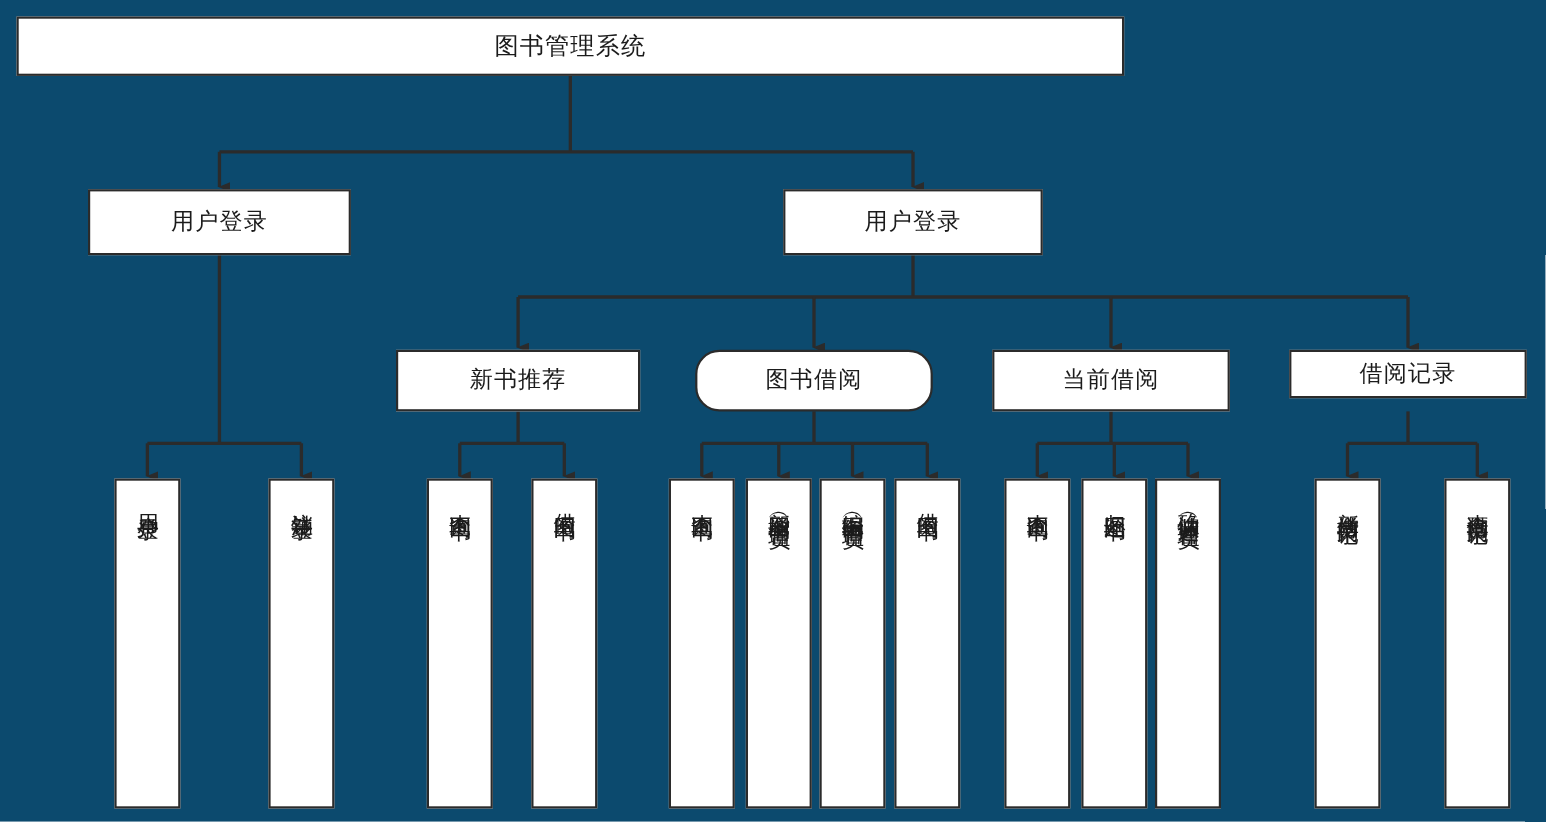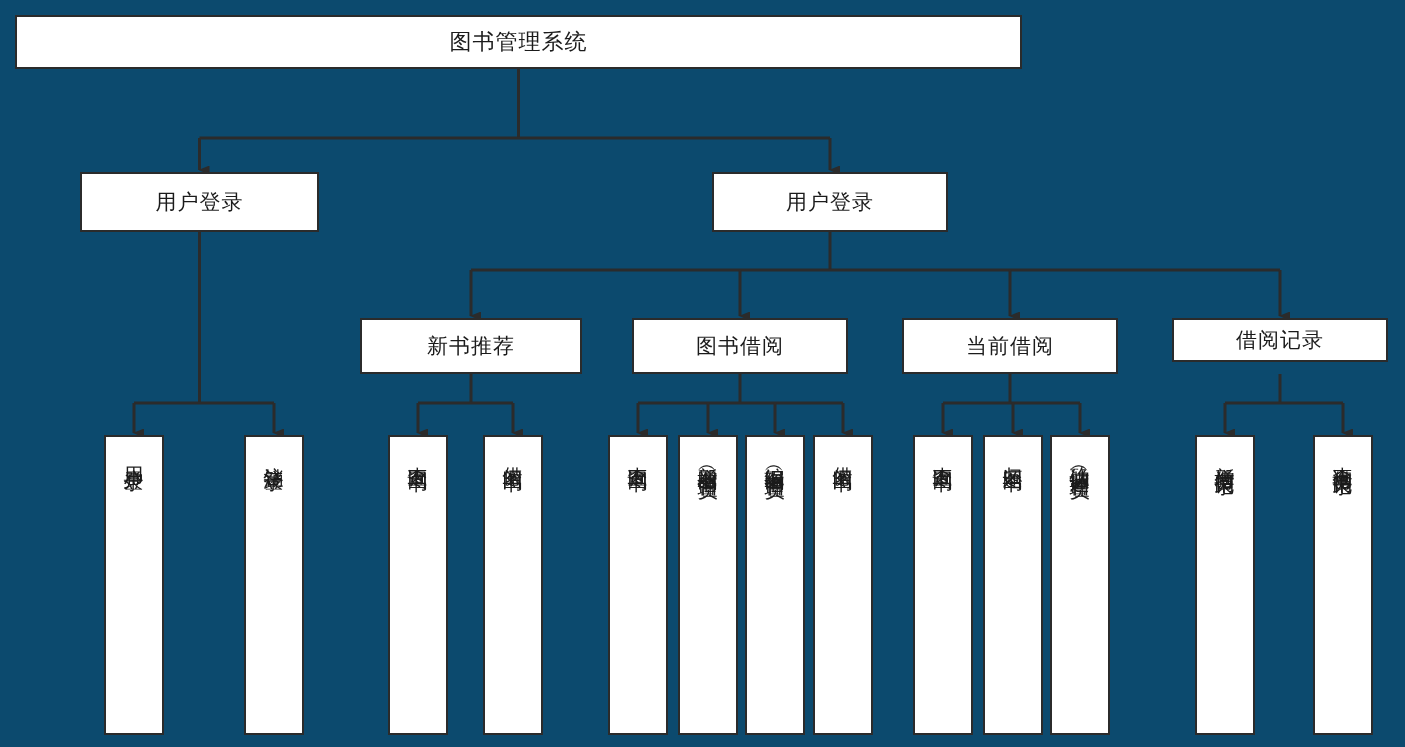--- a/index.html
+++ b/index.html
@@ -127,21 +127,21 @@
       </div>
       <div class="node horiz" style="left: 80px; top: 172px; width: 239px; height: 60px;">
         <span class="lbl">用户登录</span>
       </div>
       <div class="node horiz" style="left: 712px; top: 172px; width: 236px; height: 60px;">
         <span class="lbl">用户登录</span>
       </div>
       <div class="node horiz" style="left: 360px; top: 318px; width: 222px; height: 56px;">
         <span class="lbl">新书推荐</span>
       </div>
-      <div class="node horiz" style="left: 632px; top: 318px; width: 216px; height: 56px;">
+      <div class="node horiz" style="left: 632px; top: 318px; width: 216px; height: 56px; border-radius: 22px;">
         <span class="lbl">图书借阅</span>
       </div>
       <div class="node horiz" style="left: 902px; top: 318px; width: 216px; height: 56px;">
         <span class="lbl">当前借阅</span>
       </div>
       <div class="node horiz" style="left: 1172px; top: 318px; width: 216px; height: 44px;">
         <span class="lbl">借阅记录</span>
       </div>
       <div class="node vert" style="left: 104px; top: 435px; width: 60px; height: 300px;">
         <span class="lbl">用户登录</span>

